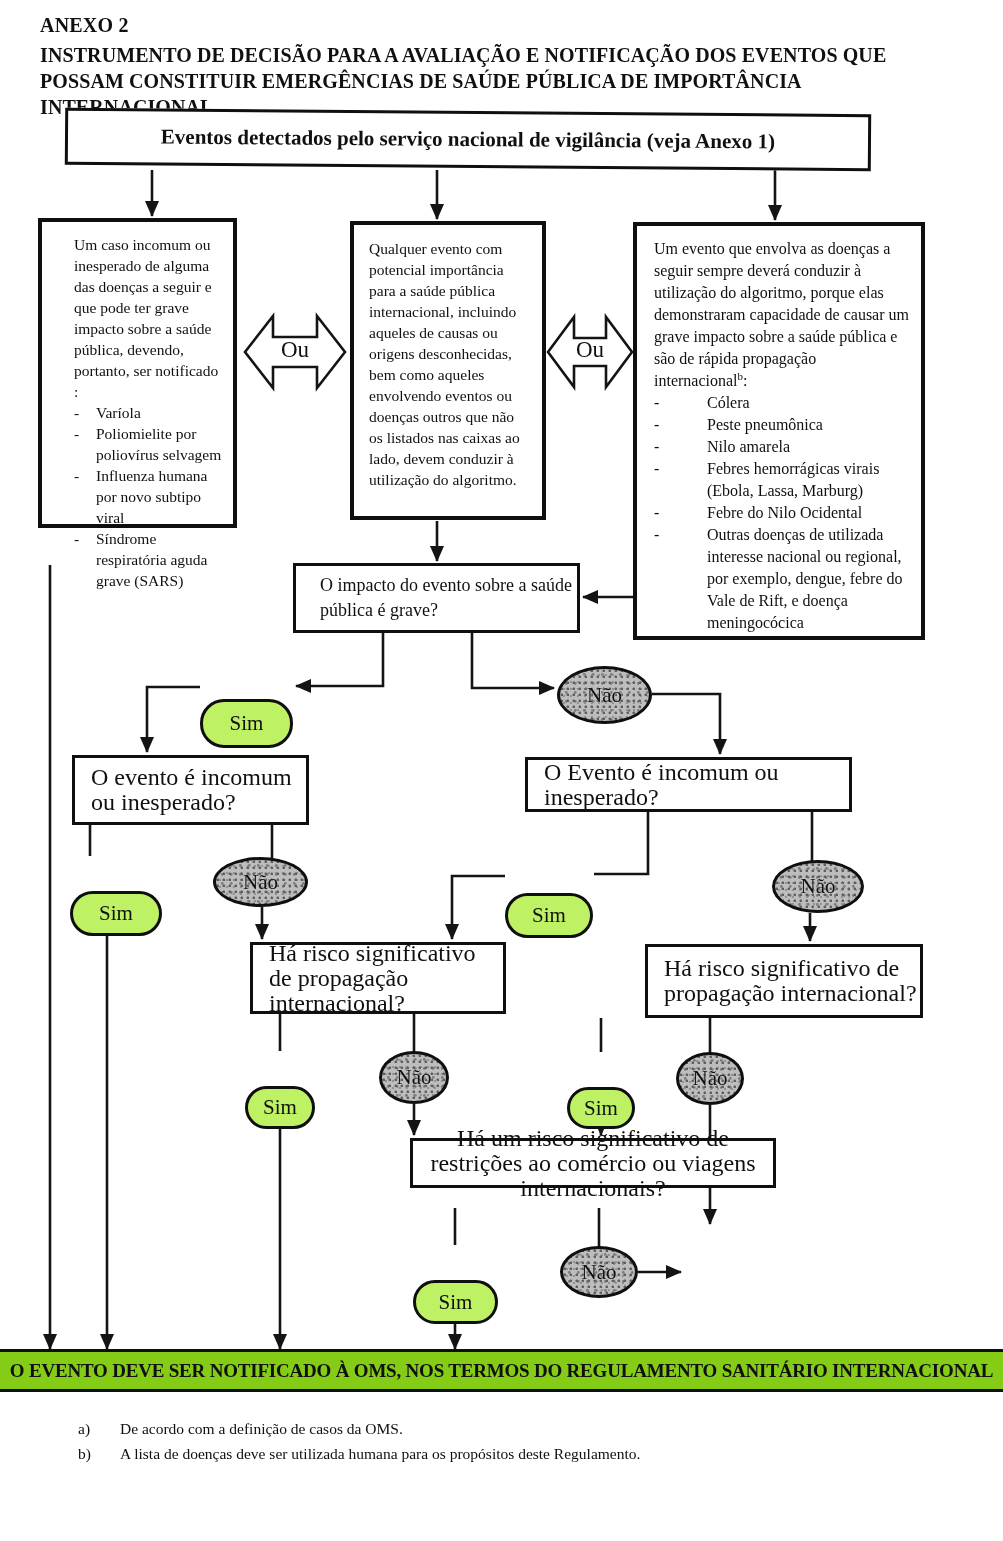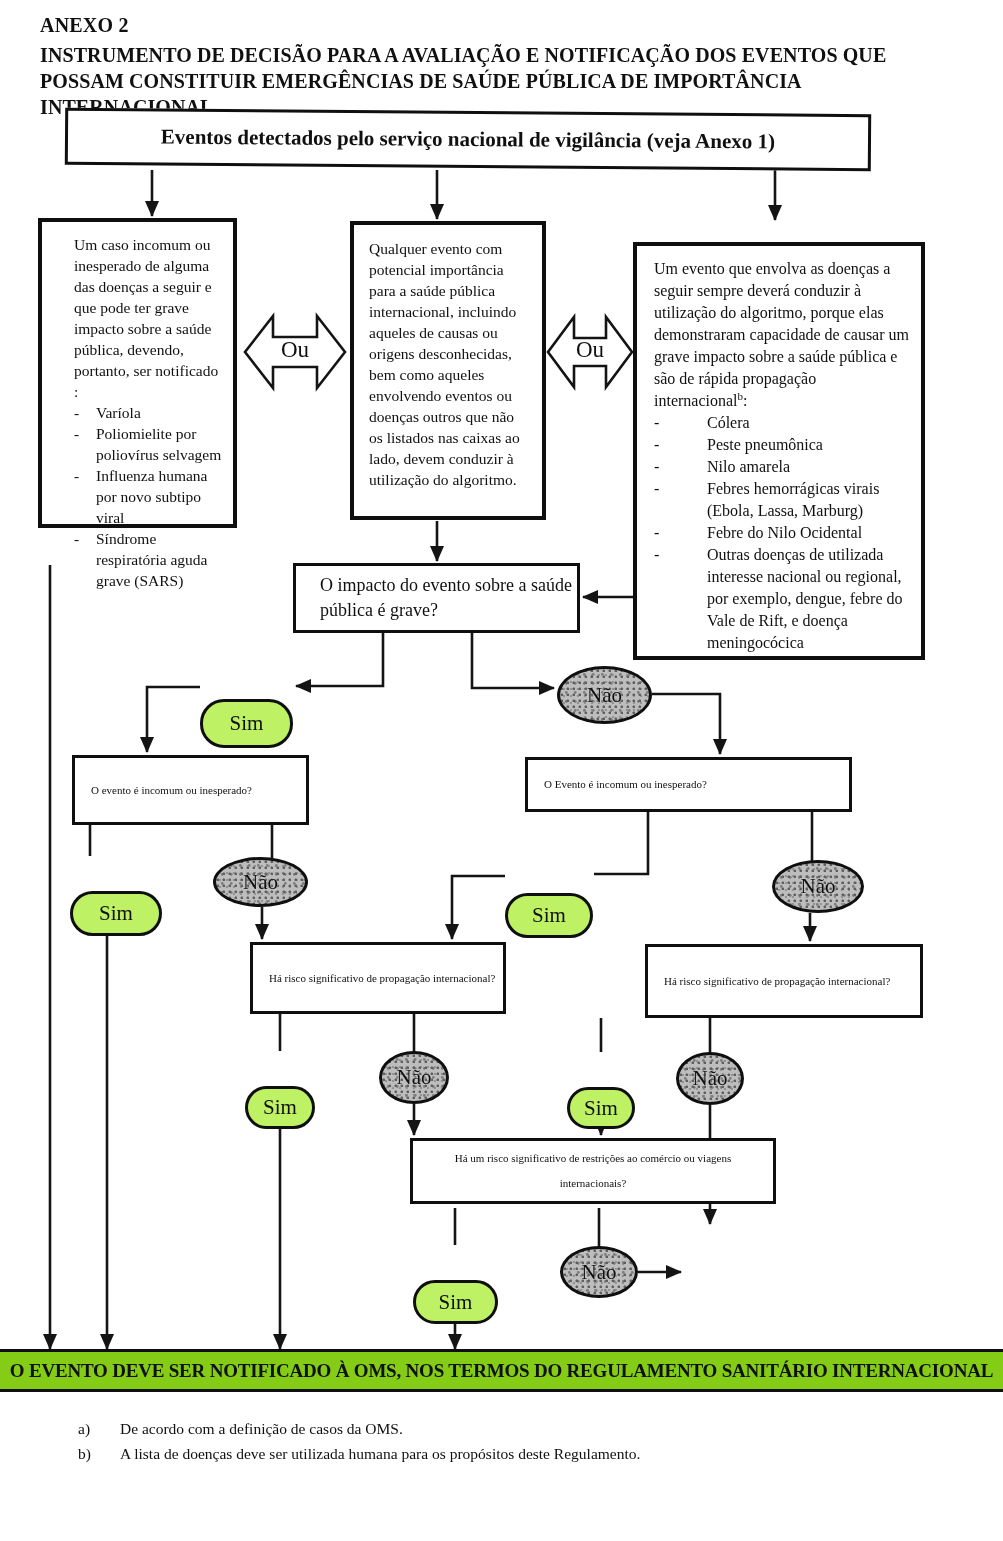--- a/index.html
+++ b/index.html
@@ -15,21 +15,21 @@
   .hdr-annex{font-size:20px;font-weight:bold;letter-spacing:.2px;}
   .hdr-title{font-size:20px;font-weight:bold;line-height:26px;letter-spacing:.1px;}
   .box{border:3px solid #0f0f0f;background:#fff;}
   .box-thick{border-width:4px;}
   .src-box{
     display:flex;align-items:center;justify-content:center;
     font-size:21px;font-weight:bold;transform:rotate(0.45deg);
   }
   .body-txt{font-size:15.5px;line-height:21px;}
   .rt-txt{font-size:16px;line-height:22px;}
-  .q-txt{font-size:11px;line-height:25px;display:flex;flex-direction:column;justify-content:center;}
+  .q-txt{font-size:24px;line-height:25px;display:flex;flex-direction:column;justify-content:center;}
   .li{display:flex;}
   .dash{flex:0 0 auto;}
   .pill{
     border:3px solid #0f0f0f;border-radius:24px;background:#bef264;
     display:flex;align-items:center;justify-content:center;font-size:21px;margin-top:36px;
   }
   .no-ell{
     border:3px solid #0f0f0f;border-radius:50%;
     display:flex;align-items:center;justify-content:center;font-size:21px;
     background-color:#bdbdbd;
@@ -125,21 +125,21 @@
       <span>Influenza humana por novo subtipo viral</span>
     </div>
     <div class="li">
       <span class="dash" style="flex-basis:22px;">-</span>
       <span>Síndrome respiratória aguda grave (SARS)</span>
     </div>
   </div>
 
   <div class="abs node box box-thick body-txt" style="left:350px;top:221px;width:196px;height:299px;padding:13px 12px 0 15px;">Qualquer evento com potencial importância para a saúde pública internacional, incluindo aqueles de causas ou origens desconhecidas, bem como aqueles envolvendo eventos ou doenças outros que não os listados nas caixas ao lado, devem conduzir à utilização do algoritmo.</div>
 
-  <div class="abs node box box-thick rt-txt" style="left:633px;top:222px;width:292px;height:418px;padding:12px 8px 0 17px;margin-top:20px;">
+  <div class="abs node box box-thick rt-txt" style="left:633px;top:222px;width:292px;height:418px;padding:12px 8px 0 17px;">
     <div><span>Um evento que envolva as doenças a seguir sempre deverá conduzir à utilização do algoritmo, porque elas demonstraram capacidade de causar um grave impacto sobre a saúde pública e são de rápida propagação internacional</span><sup>b</sup><span>:</span></div>
     <div class="li">
       <span class="dash" style="flex-basis:53px;">-</span>
       <span>Cólera</span>
     </div>
     <div class="li">
       <span class="dash" style="flex-basis:53px;">-</span>
       <span>Peste pneumônica</span>
     </div>
     <div class="li">
@@ -161,21 +161,21 @@
   </div>
 
   <div class="abs or-label" style="left:268px;top:337px;width:54px;">Ou</div>
   <div class="abs or-label" style="left:566px;top:337px;width:48px;">Ou</div>
 
   <div class="abs node box q-txt" style="left:293px;top:563px;width:287px;height:70px;padding-left:24px;font-size:18px;">O impacto do evento sobre a saúde pública é grave?</div>
   <div class="abs node box q-txt" style="left:72px;top:755px;width:237px;height:70px;padding-left:16px;">O evento é incomum ou inesperado?</div>
   <div class="abs node box q-txt" style="left:525px;top:757px;width:327px;height:55px;padding-left:16px;">O Evento é incomum ou inesperado?</div>
   <div class="abs node box q-txt" style="left:250px;top:942px;width:256px;height:72px;padding-left:16px;">Há risco significativo de propagação internacional?</div>
   <div class="abs node box q-txt" style="left:645px;top:944px;width:278px;height:74px;padding-left:16px;">Há risco significativo de propagação internacional?</div>
-  <div class="abs node box q-txt" style="left:410px;top:1138px;width:366px;height:66px;text-align:center;padding:0 10px;">Há um risco significativo de restrições ao comércio ou viagens internacionais?</div>
+  <div class="abs node box q-txt" style="left:410px;top:1138px;width:366px;height:50px;text-align:center;padding:0 10px;">Há um risco significativo de restrições ao comércio ou viagens internacionais?</div>
 
   <div class="abs node pill" style="left:200px;top:663px;width:93px;height:49px;">Sim</div>
   <div class="abs node pill" style="left:70px;top:855px;width:92px;height:45px;">Sim</div>
   <div class="abs node pill" style="left:505px;top:857px;width:88px;height:45px;">Sim</div>
   <div class="abs node pill" style="left:245px;top:1050px;width:70px;height:43px;">Sim</div>
   <div class="abs node pill" style="left:567px;top:1051px;width:68px;height:42px;">Sim</div>
   <div class="abs node pill" style="left:413px;top:1244px;width:85px;height:44px;">Sim</div>
 
   <div class="abs node no-ell" style="left:557px;top:666px;width:95px;height:58px;">Não</div>
   <div class="abs node no-ell" style="left:213px;top:857px;width:95px;height:50px;">Não</div>

